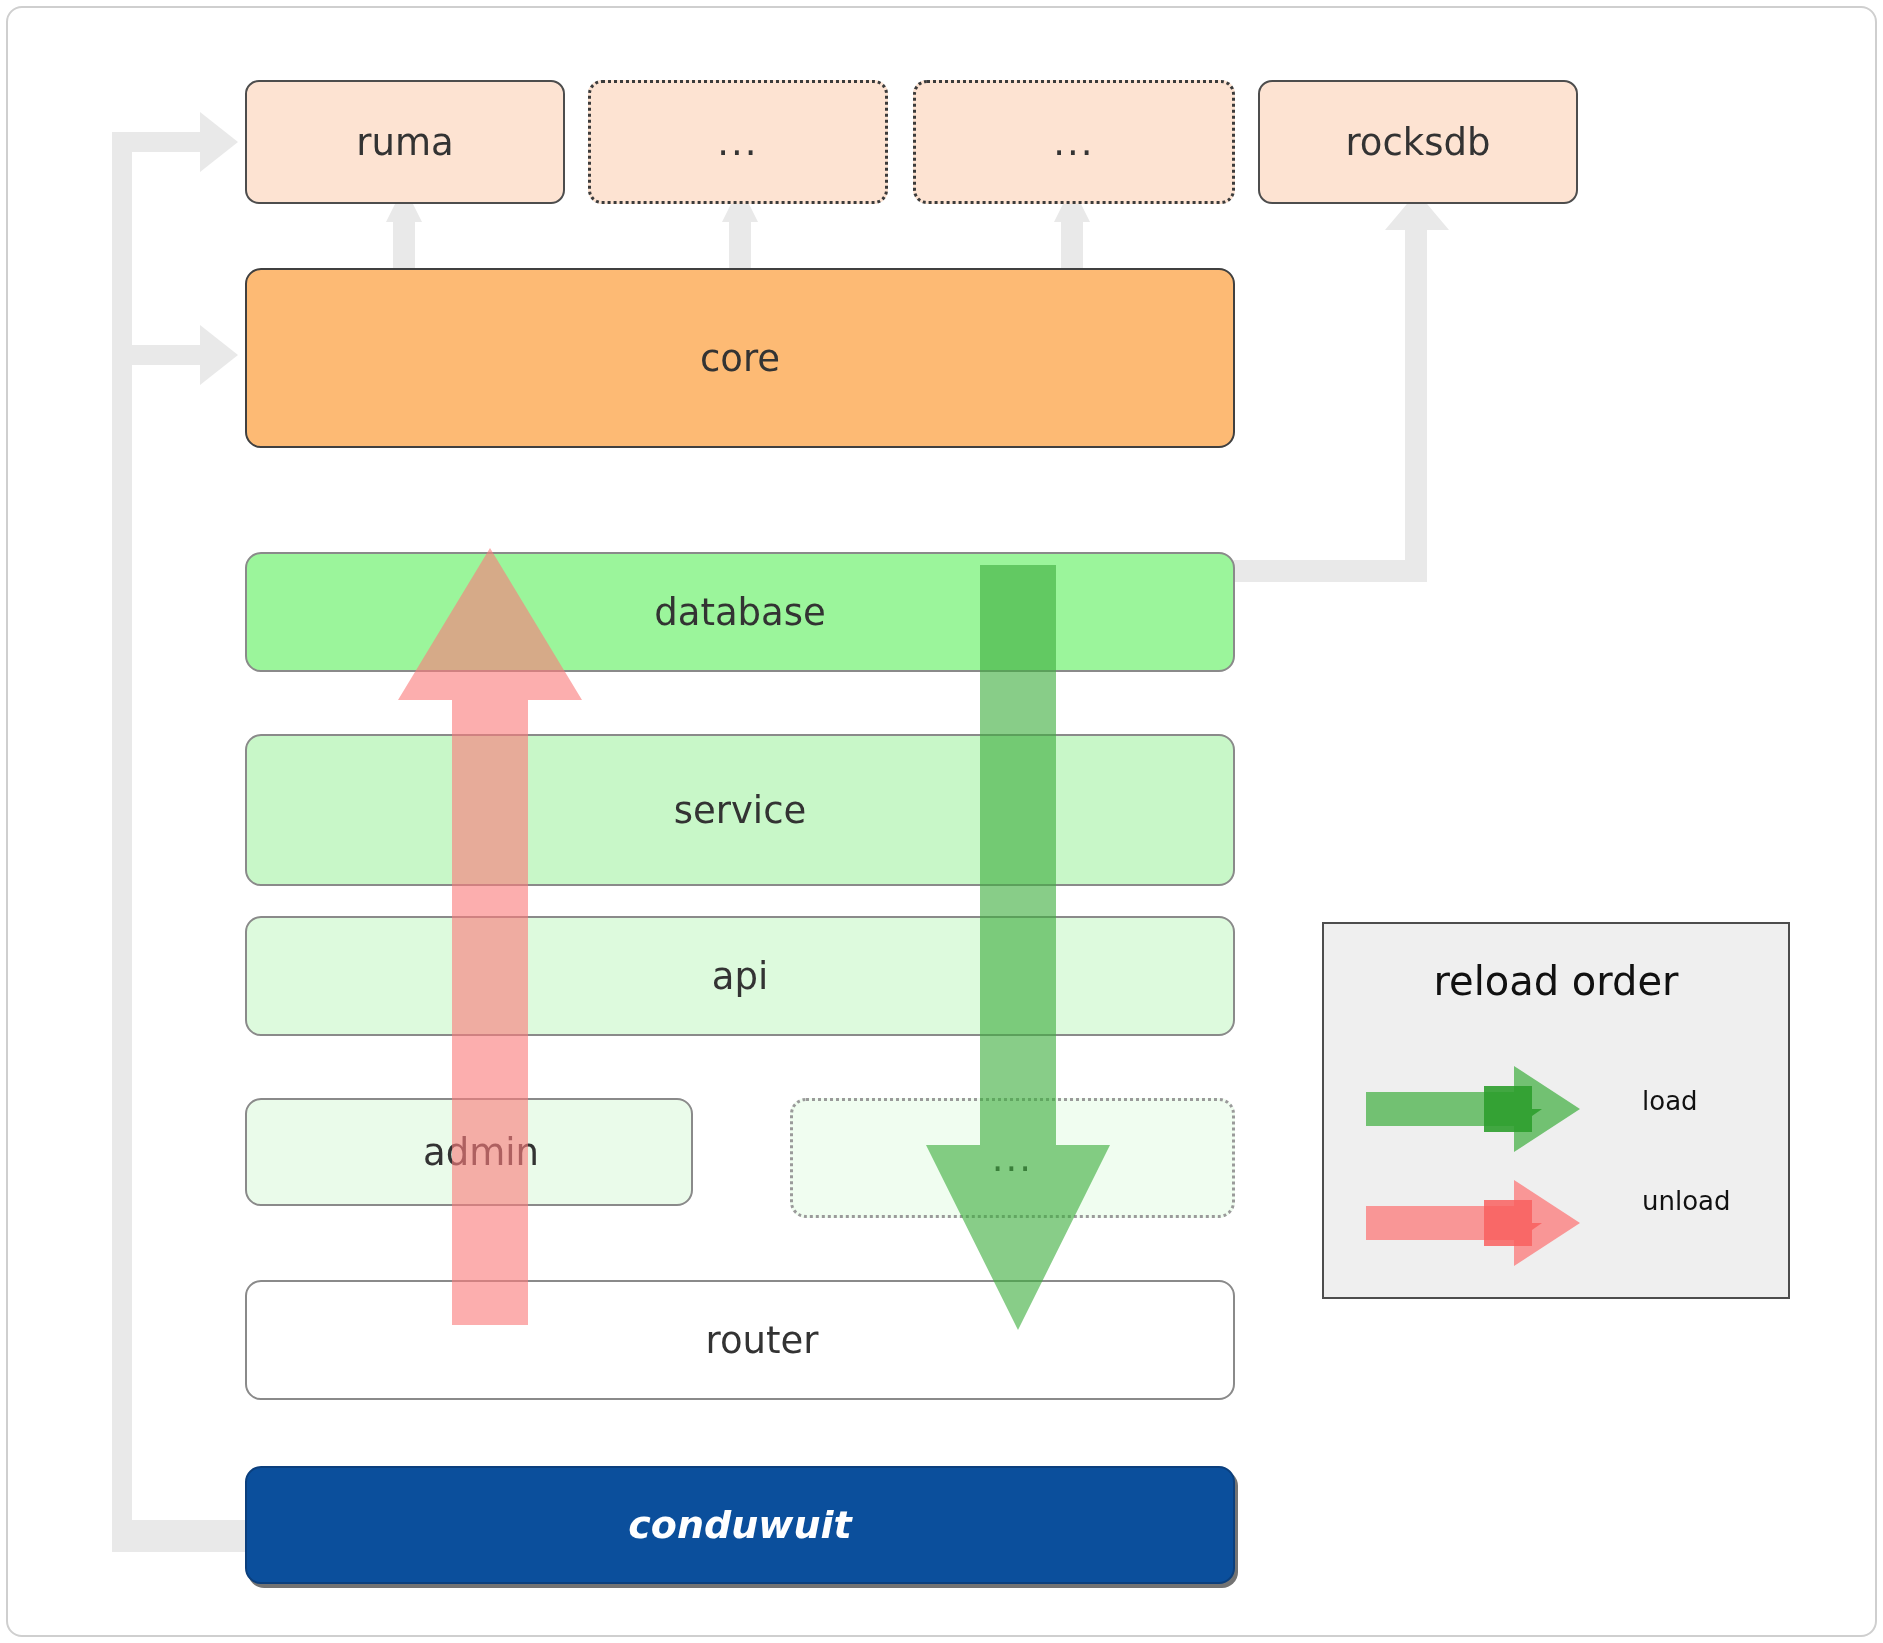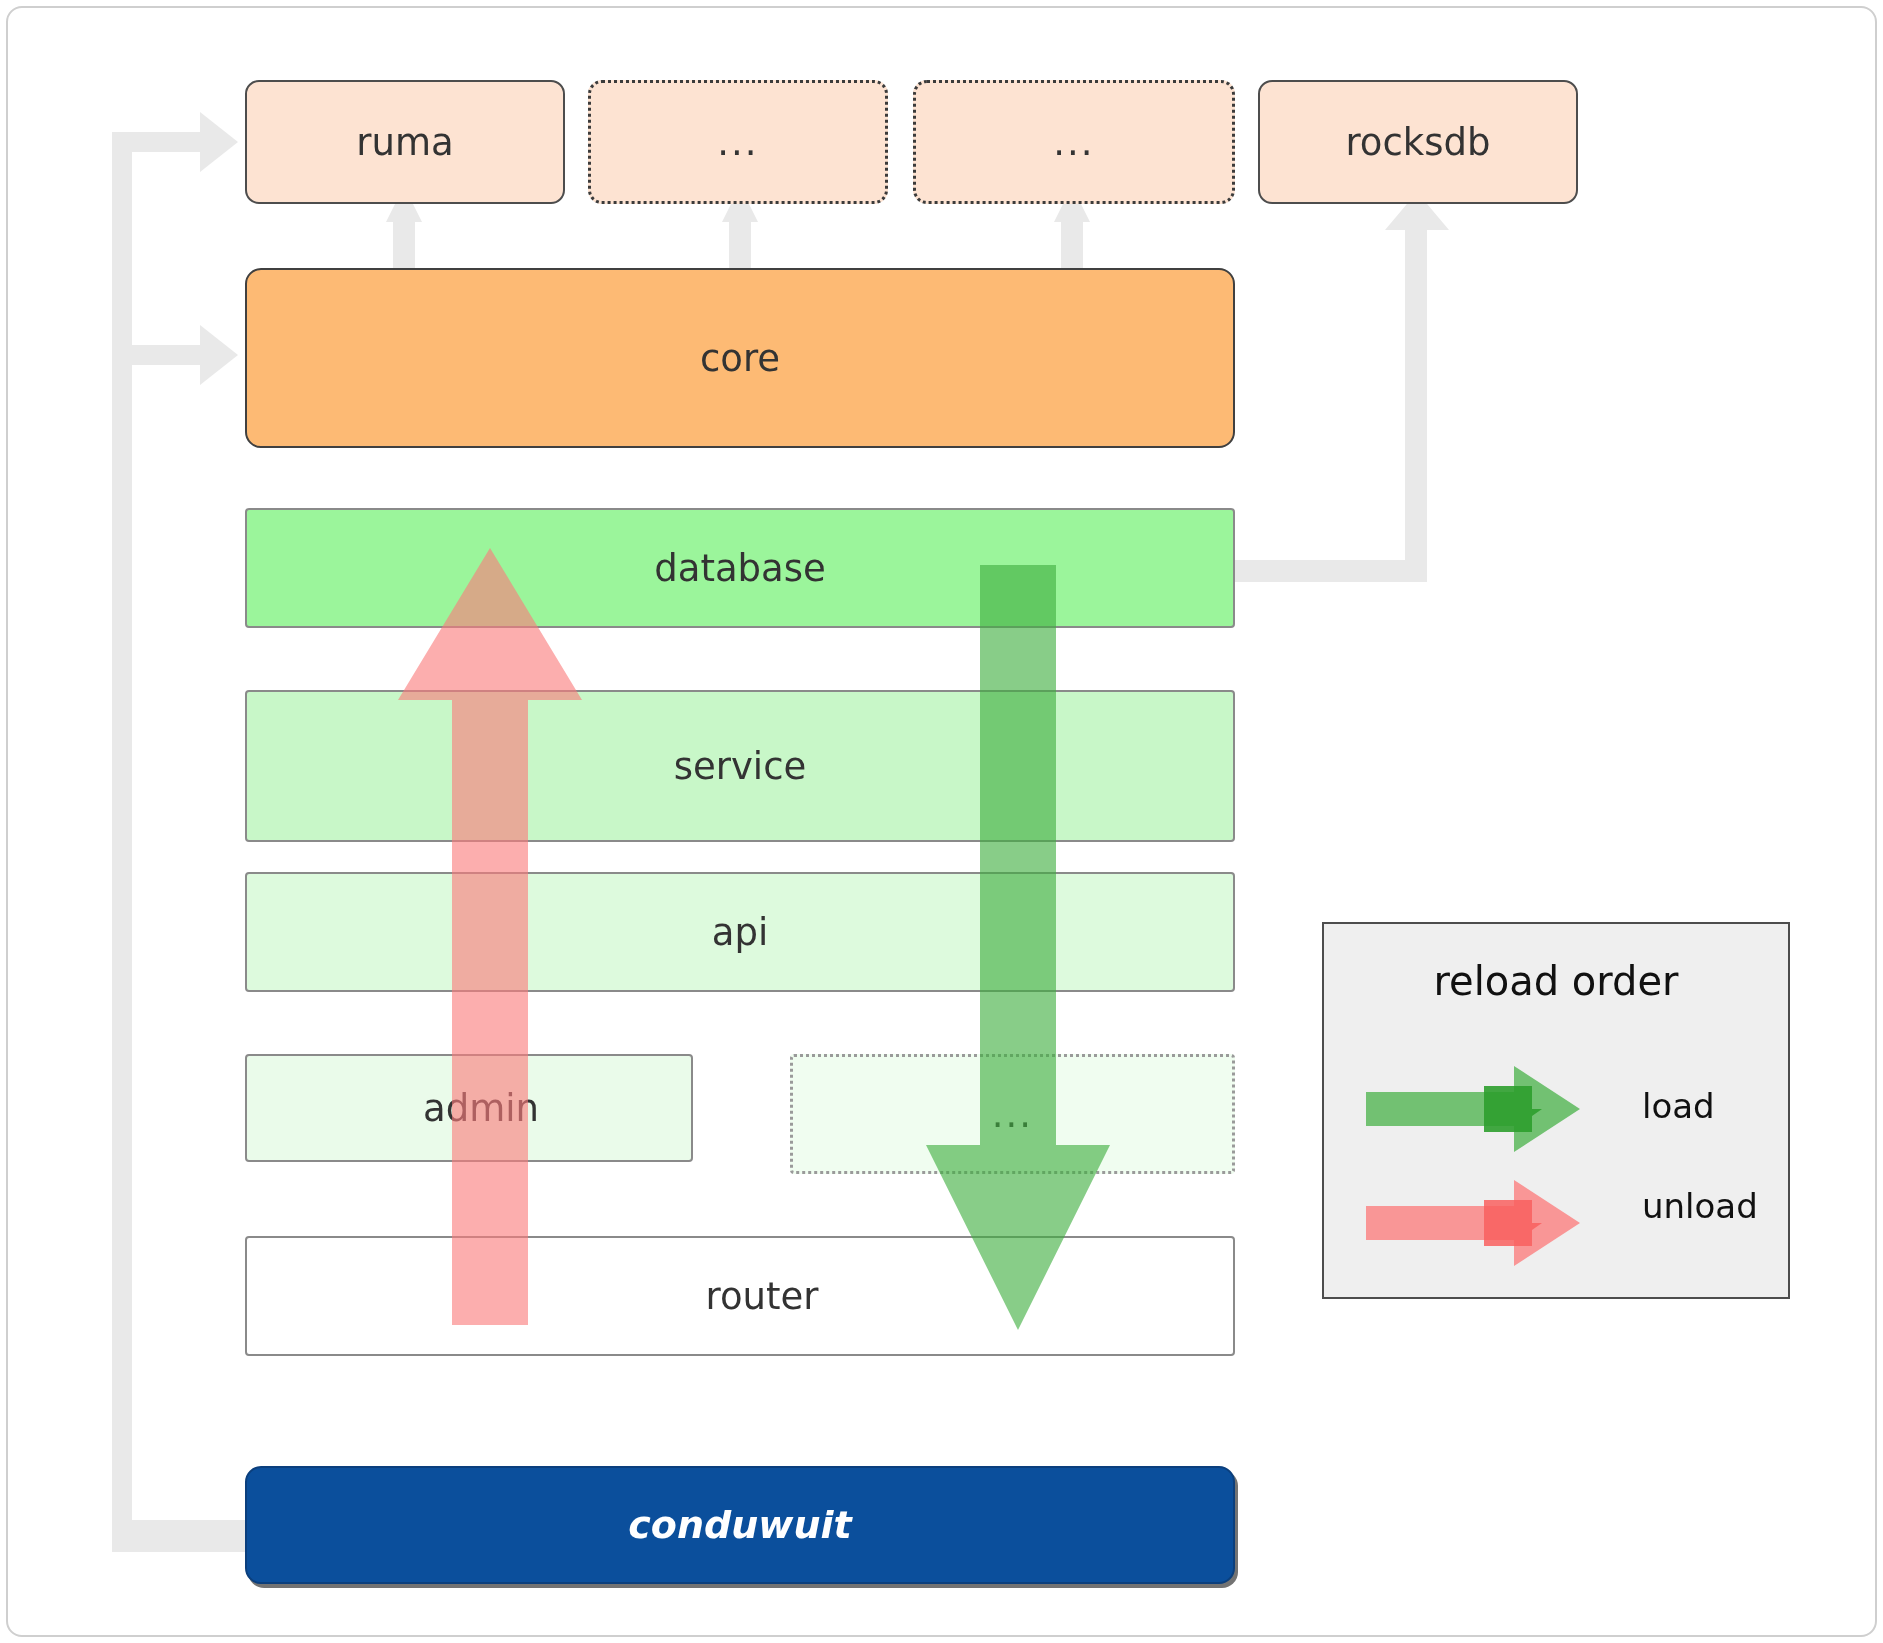--- a/index.html
+++ b/index.html
@@ -27,41 +27,41 @@
     background:#fde3d2;border:2px solid #4d4d4d;border-radius:14px;
     font-size:37px;
   }
   .dep.dotted{border-style:dotted;border-width:3px;border-color:#3b3b3b;}
 
   .core{
     background:#fdba74;border:2px solid #404040;border-radius:16px;font-size:37px;
   }
 
   .lay{
-    border:2px solid #8a8a8a;border-radius:4px;font-size:37px;
+    border:2px solid #8a8a8a;border-radius:16px;font-size:37px;margin-top:44px;
   }
   .lay.dotted{border-style:dotted;border-width:3px;border-color:#9a9a9a;}
 
   .root{
     background:#0b4f9c;border:2px solid #0b3f7d;border-radius:16px;
     color:#ffffff;font-size:38px;font-weight:700;
     box-shadow:3px 4px 0 rgba(0,0,0,.55);
   }
 
   
   .legend{
     position:absolute;box-sizing:border-box;
     background:#efefef;border:2px solid #4d4d4d;z-index:6;padding-left:22px;
   }
   .legend-title{
     position:absolute;left:0;right:0;top:34px;text-align:center;
     font-size:40px;color:#111;
   }
   .legend-label{
-    position:absolute;font-size:34px;color:#111;
+    position:absolute;font-size:26px;color:#111;
   }
 
   .dots{letter-spacing:2px;}
 </style>
 </head>
 <body>
 
 <div id="stage">
 
   <div class="frame"></div>

